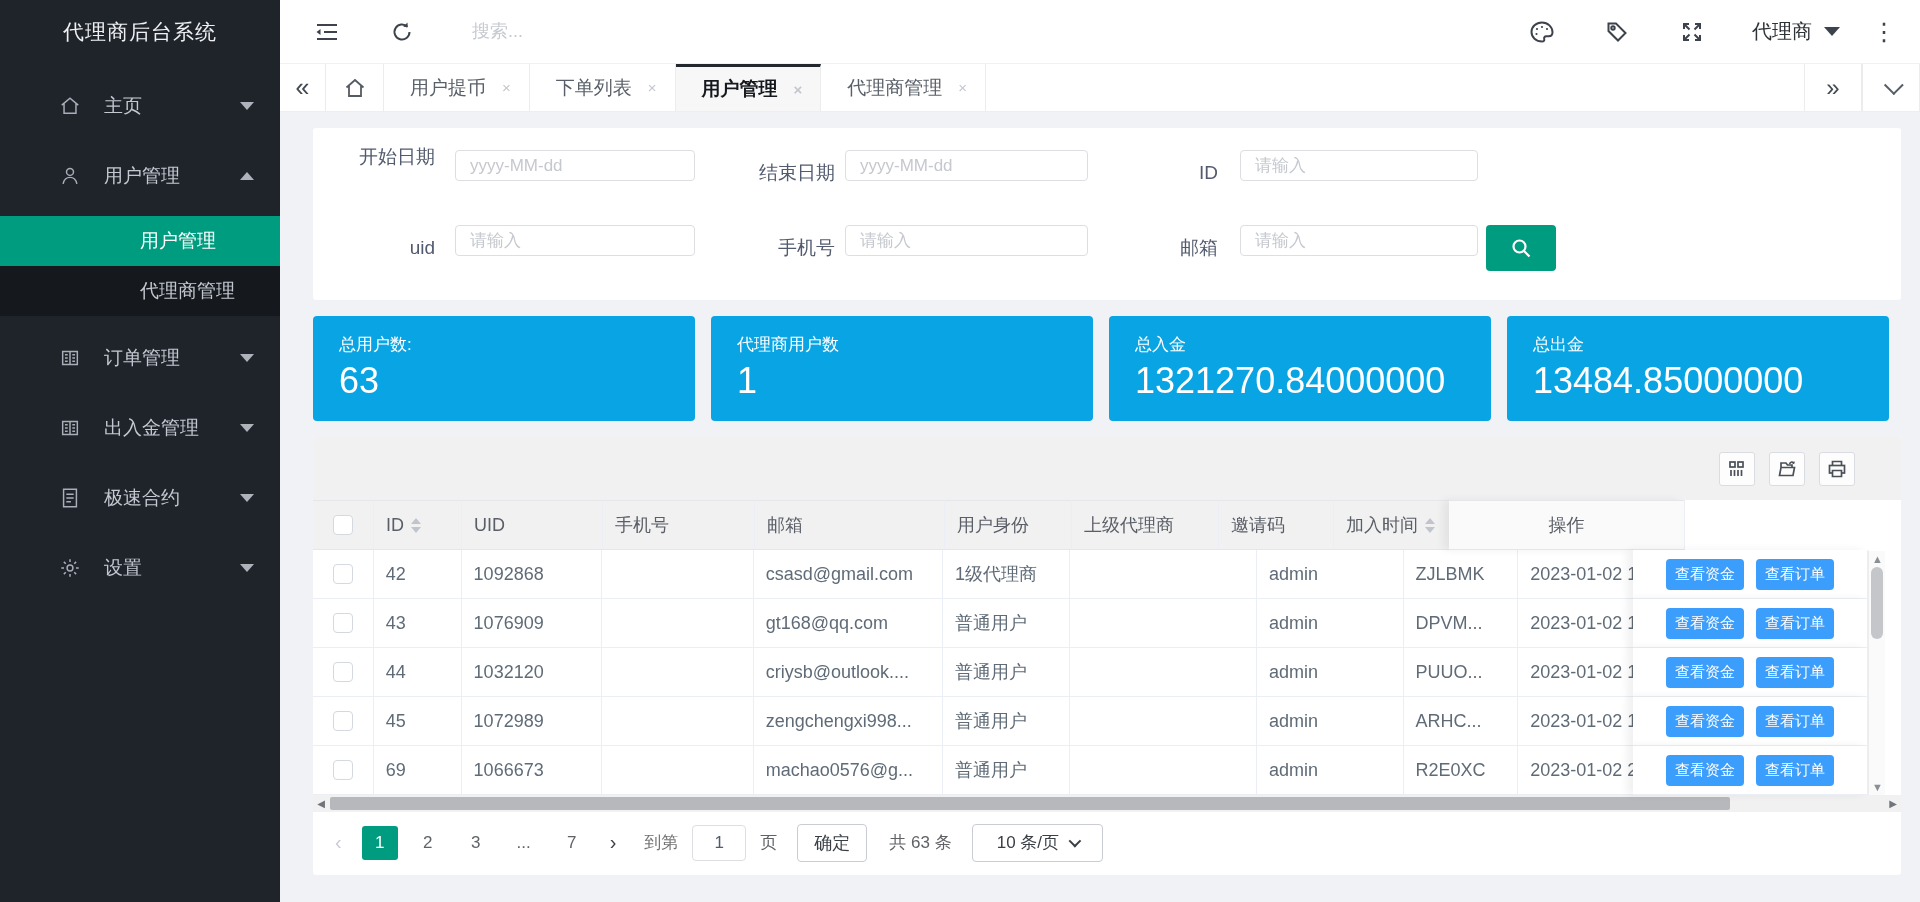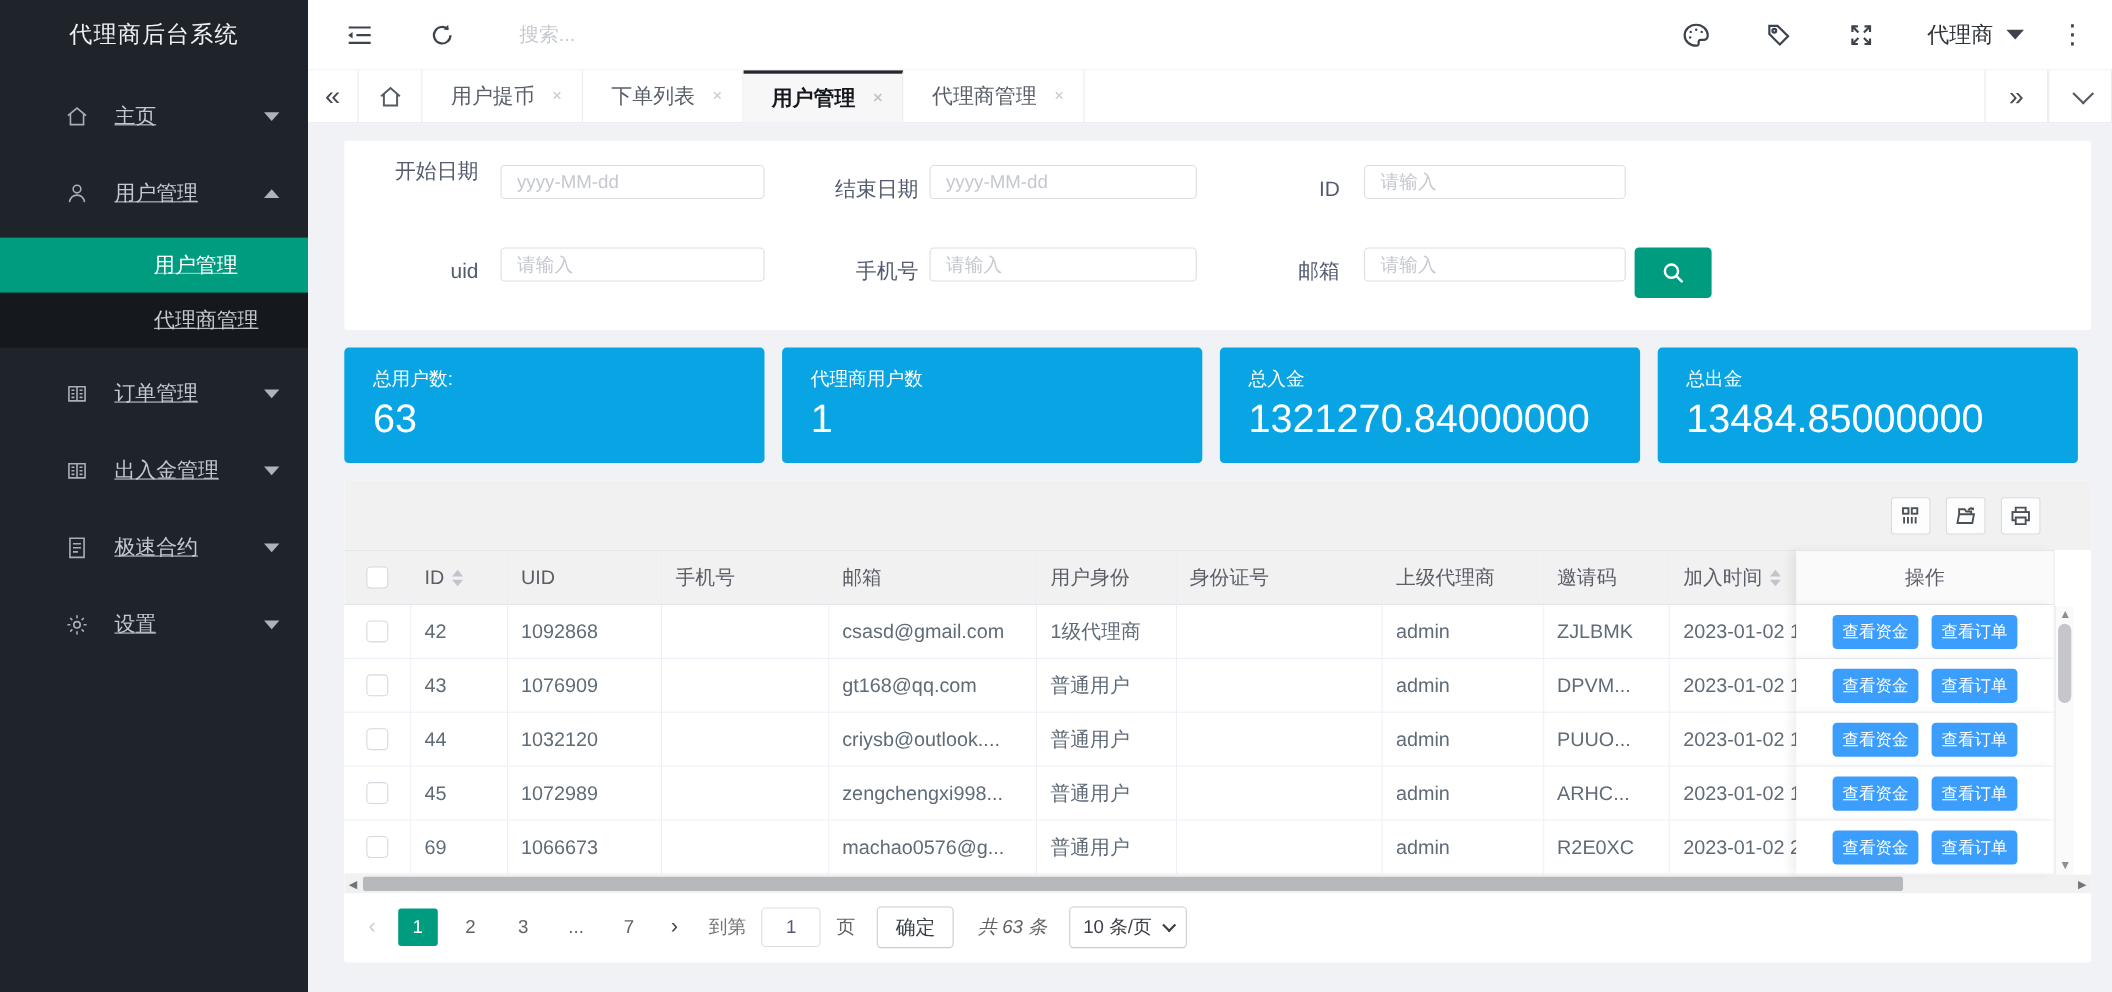--- a/index.html
+++ b/index.html
@@ -2,21 +2,21 @@
 <html><head>
 <meta charset="utf-8">
 <style>
   * { margin:0; padding:0; box-sizing:border-box; }
   html,body { width:1920px; height:902px; font-family:"Liberation Sans",sans-serif; background:#fff; overflow:hidden; }
   .page { position:relative; width:1920px; height:902px; }
 
   
   .sidebar { position:absolute; left:0; top:0; width:280px; height:902px; background:#1f232a; color:#bfc4cd; z-index:5; }
   .logo { height:64px; line-height:64px; text-align:center; color:#eef0f3; font-size:21px; letter-spacing:1px; }
-  .menu { margin-top:6px;text-decoration:underline; }
+  .menu { margin-top:6px; }
   .menu-item { display:flex; align-items:center; height:56px; margin-top:14px; padding:0 26px 0 58px; font-size:19px; color:#c3c8d1; cursor:pointer; }
   .menu-item .mi-ico { width:24px; height:24px; margin-right:22px; flex:0 0 24px; display:flex; align-items:center; justify-content:center; }
   .menu-item svg { stroke:#a9aeb9; fill:none; stroke-width:1.6; }
   .caret { margin-left:auto; width:0; height:0; border-left:7px solid transparent; border-right:7px solid transparent; }
   .caret.down { border-top:8px solid #aeb3bb; }
   .caret.up { border-bottom:8px solid #aeb3bb; }
   .submenu { margin-top:12px; background:#15181d; }
   .submenu-item { height:50px; display:flex; align-items:center; padding-left:140px; font-size:19px; color:#c3c8d1; cursor:pointer; }
   .submenu-item.active { background:#009c7f; color:#fff; }
 
@@ -102,22 +102,22 @@
   
   .pager { height:61px; display:flex; align-items:center; padding-left:22px; font-size:17px; color:#606266; background:#fff; }
   .pg-prev { color:#c9ccd2; font-size:20px; margin-right:14px; cursor:pointer; }
   .pg-next { color:#3a3f46; font-size:20px; margin:0 10px 0 14px; cursor:pointer; }
   .pg-num { min-width:36px; height:34px; display:flex; align-items:center; justify-content:center; margin:0 6px; cursor:pointer; border-radius:3px; }
   .pg-num.active { background:#009c7f; color:#fff; }
   .pg-goto-label { margin-left:18px; color:#737373; }
   .pg-input { width:54px; height:36px; border:1px solid #dcdee2; border-radius:4px; text-align:center; font-size:17px; color:#515a6e; margin:0 14px; outline:none; }
   .pg-page { color:#606266; }
   .pg-confirm { margin-left:20px; height:38px; padding:0 16px; background:#fff; border:1px solid #c9ccd2; border-radius:4px; font-size:18px; color:#3a3f46; cursor:pointer; font-family:inherit; }
-  .pg-total { margin-left:22px;font-style:italic; }
-  .pg-size { margin-left:20px; height:38px; border:1px solid #c9ccd2; border-radius:4px; display:flex; align-items:center; padding:0 12px; cursor:pointer; color:#3a3f46; font-size:17px; }
+  .pg-total { margin-left:22px; }
+  .pg-size { margin-left:20px; height:38px; border:1px solid #c9ccd2; border-radius:4px; display:flex; align-items:center; padding:0 24px; cursor:pointer; color:#3a3f46; font-size:17px; }
   .pg-size .sel-caret { margin-left:10px; width:9px; height:9px; border-right:2px solid #3a3f46; border-bottom:2px solid #3a3f46; transform:rotate(45deg) translateY(-2px); }
 </style>
 </head>
 <body>
 
 <div class="page">
 
   <aside class="sidebar">
     <div class="logo">代理商后台系统</div>
     <nav class="menu">
@@ -363,23 +363,20 @@
           </div>
         <div class="t-cell c3">
             <span>手机号</span>
           </div>
         <div class="t-cell c4">
             <span>邮箱</span>
           </div>
         <div class="t-cell c5">
             <span>用户身份</span>
           </div>
-        <div class="t-cell c6">
-            <span>身份证号</span>
-          </div>
         <div class="t-cell c7">
             <span>上级代理商</span>
           </div>
         <div class="t-cell c8">
             <span>邀请码</span>
           </div>
         <div class="t-cell c9">
           <span>加入时间</span>
           <span class="sorter">
               <i class="s-up"></i>

